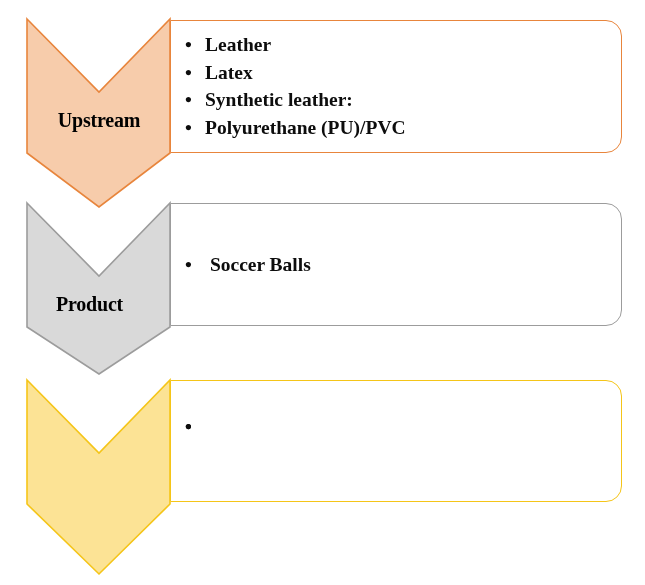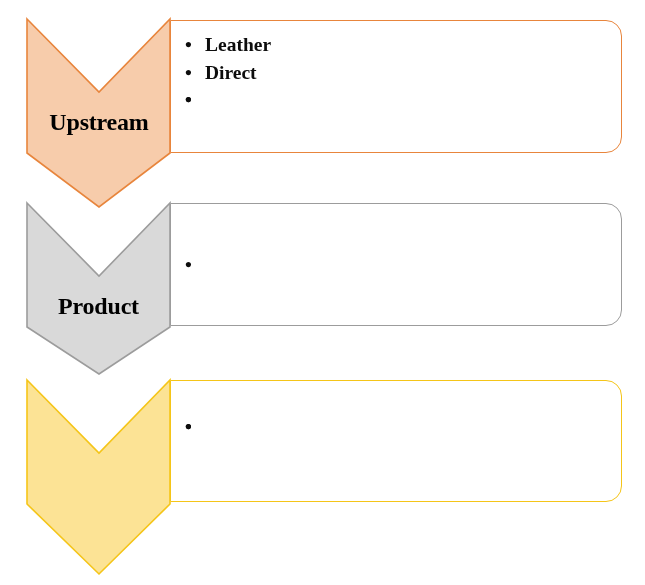--- a/index.html
+++ b/index.html
@@ -41,21 +41,21 @@
   .chevron-svg {
     position: absolute;
     left: 0;
     top: 0;
     overflow: visible;
   }
   .chevron-label {
     position: absolute;
     text-align: center;
     font-weight: bold;
-    font-size: 24px;
+    font-size: 20px;
     color: #000000;
     letter-spacing: -0.2px;
     white-space: nowrap;
     line-height: 1;
   }
 
   
   .panel {
     position: absolute;
     box-sizing: border-box;
@@ -100,21 +100,21 @@
   
   #stage-product { top: 200px; height: 180px; }
   #panel-product {
     left: 170px;
     top: 3px;
     width: 452px;
     height: 123px;
     border-color: #9C9C9C;
   }
   #panel-product .panel-list { padding: 47px 0 0 12px; }
-  #label-product { left: 36px; top: 94px; width: 125px; }
+  #label-product { left: 27px; top: 94px; width: 125px; }
 
   
   #stage-downstream { top: 378px; height: 207px; }
   #panel-downstream {
     left: 170px;
     top: 2px;
     width: 452px;
     height: 122px;
     border-color: #F5C518;
   }
@@ -130,38 +130,38 @@
     <div class="chevron-wrap">
       <svg class="chevron-svg" width="645" height="210" viewBox="0 0 645 210">
         <polygon points="27,19 99,92 170,19 170,153 99,207 27,153" fill="#F7CCAB" stroke="#E8853C" stroke-width="1.6" stroke-linejoin="miter"></polygon>
       </svg>
     </div>
     <div class="chevron-label" id="label-upstream">Upstream</div>
 
     <div class="panel" id="panel-upstream">
       <ul class="panel-list">
         <li><span class="bullet">•</span><span>Leather</span></li>
-        <li><span class="bullet">•</span><span>Direct</span></li>
-        <li><span class="bullet">•</span></li>
-        <li><span class="bullet">•</span></li>
+        <li><span class="bullet">•</span><span>Latex</span></li>
+        <li><span class="bullet">•</span><span>Synthetic leather:</span></li>
+        <li><span class="bullet">•</span><span>Polyurethane (PU)/PVC</span></li>
       </ul>
     </div>
   </div>
 
   <div class="stage" id="stage-product">
     <div class="chevron-wrap">
       <svg class="chevron-svg" width="645" height="180" viewBox="0 0 645 180">
         <polygon points="27,3 99,76 170,3 170,127 99,174 27,127" fill="#D9D9D9" stroke="#9C9C9C" stroke-width="1.6" stroke-linejoin="miter"></polygon>
       </svg>
     </div>
     <div class="chevron-label" id="label-product">Product</div>
 
     <div class="panel" id="panel-product">
       <ul class="panel-list">
-        <li><span class="bullet">•</span></li>
+        <li><span class="bullet">•</span><span> Soccer Balls</span></li>
       </ul>
     </div>
   </div>
 
   <div class="stage" id="stage-downstream">
     <div class="chevron-wrap">
       <svg class="chevron-svg" width="645" height="207" viewBox="0 0 645 207">
         <polygon points="27,2 99,75 170,2 170,126 99,196 27,126" fill="#FCE395" stroke="#F5C518" stroke-width="1.6" stroke-linejoin="miter"></polygon>
       </svg>
     </div>

